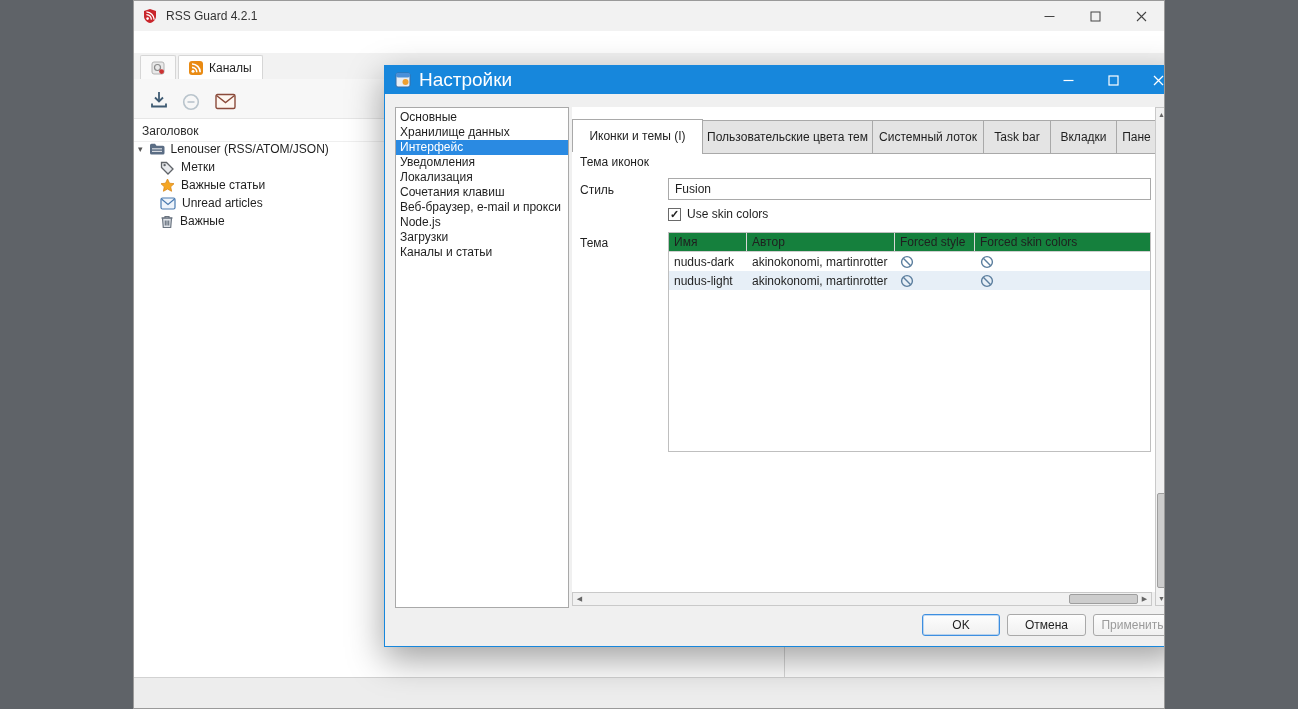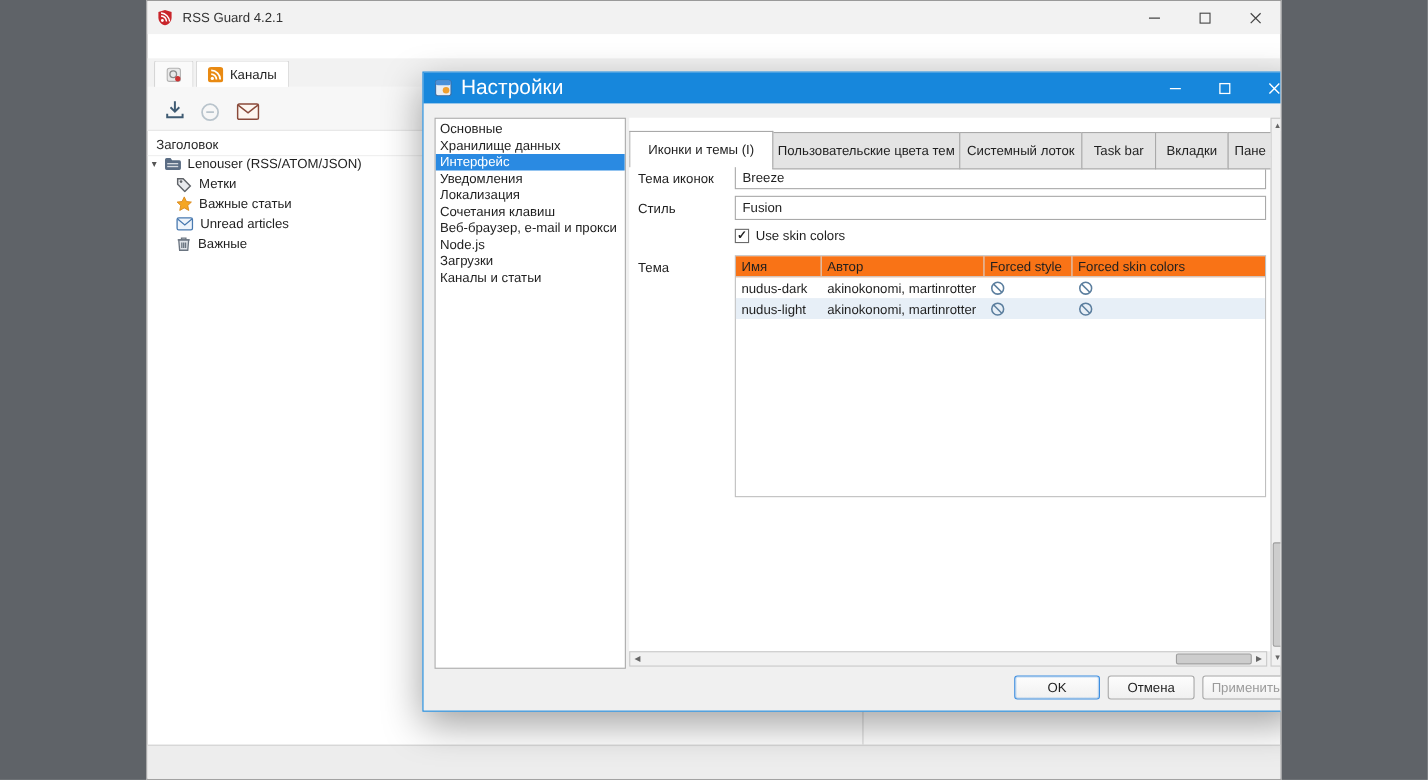--- a/index.html
+++ b/index.html
@@ -47,21 +47,21 @@
   .dtab{position:absolute;top:13px;height:23px;background:#e4e4e4;border:1px solid #a9a9a9;display:flex;align-items:center;
         justify-content:center;white-space:nowrap;overflow:hidden;z-index:2;padding:16px 4px;}
   .dtab.active{top:12px;height:24px;background:#fff;border-bottom:none;z-index:3;}
   .f-label{position:absolute;left:8px;color:#1f1f1f;white-space:nowrap;}
   .combo{position:absolute;left:96px;width:483px;height:22px;border:1px solid #a9a9a9;background:#fff;display:flex;
          align-items:center;padding:0 6px;}
   .chk-row{position:absolute;left:96px;top:100px;display:flex;align-items:center;gap:6px;}
   .chk-box{width:13px;height:13px;border:1px solid #6a6a6a;background:#fff;display:flex;align-items:center;justify-content:center;
            font-size:11px;font-weight:bold;color:#222;line-height:1;}
   .ttable{position:absolute;left:96px;top:125px;width:483px;height:220px;border:1px solid #bfbfbf;background:#fff;}
-  .tt-head{display:flex;height:19px;background:#f97316;border-bottom:1px solid #cfcfcf;}
+  .tt-head{display:flex;height:19px;background:#15803d;border-bottom:1px solid #cfcfcf;}
   .tt-h{display:flex;align-items:center;padding-left:5px;border-right:1px solid #d8d8d8;white-space:nowrap;overflow:hidden;}
   .tt-row{display:flex;height:19px;align-items:center;}
   .tt-row.hl{background:#e7eff7;}
   .tt-cell{display:flex;align-items:center;padding-left:5px;white-space:nowrap;overflow:hidden;height:100%;}
   .c1{width:78px;} .c2{width:148px;} .c3{width:80px;} .c4{flex:1;}
   .vscroll{position:absolute;left:770px;top:41px;width:13px;height:499px;background:#f1f1f1;border:1px solid #c9c9c9;}
   .hscroll{position:absolute;left:187px;top:526px;width:580px;height:14px;background:#f1f1f1;border:1px solid #c9c9c9;}
   .sb-arrow{position:absolute;display:flex;align-items:center;justify-content:center;font-size:7px;color:#666;}
   .sb-thumb{position:absolute;background:#cdcdcd;border:1px solid #9e9e9e;border-radius:2px;}
   .dlg-btn{position:absolute;top:548px;height:22px;display:flex;align-items:center;justify-content:center;
@@ -276,23 +276,20 @@
     <div class="pane">
       <div class="tab-line"></div>
       <div class="dtab active" style="left:0;width:131px;">Иконки и темы (I)</div>
       <div class="dtab" style="left:130px;width:171px;">Пользовательские цвета тем</div>
       <div class="dtab" style="left:300px;width:112px;">Системный лоток</div>
       <div class="dtab" style="left:411px;width:68px;">Task bar</div>
       <div class="dtab" style="left:478px;width:67px;">Вкладки</div>
       <div class="dtab" style="left:544px;width:41px;">Пане</div>
 
       <div class="f-label" style="top:48px;">Тема иконок</div>
-      <div class="combo" style="top:43px;">
-        <span>Breeze</span>
-      </div>
 
       <div class="f-label" style="top:76px;">Стиль</div>
       <div class="combo" style="top:71px;">
         <span>Fusion</span>
       </div>
 
       <div class="chk-row">
         <span class="chk-box">✓</span>
         <span>Use skin colors</span>
       </div>

